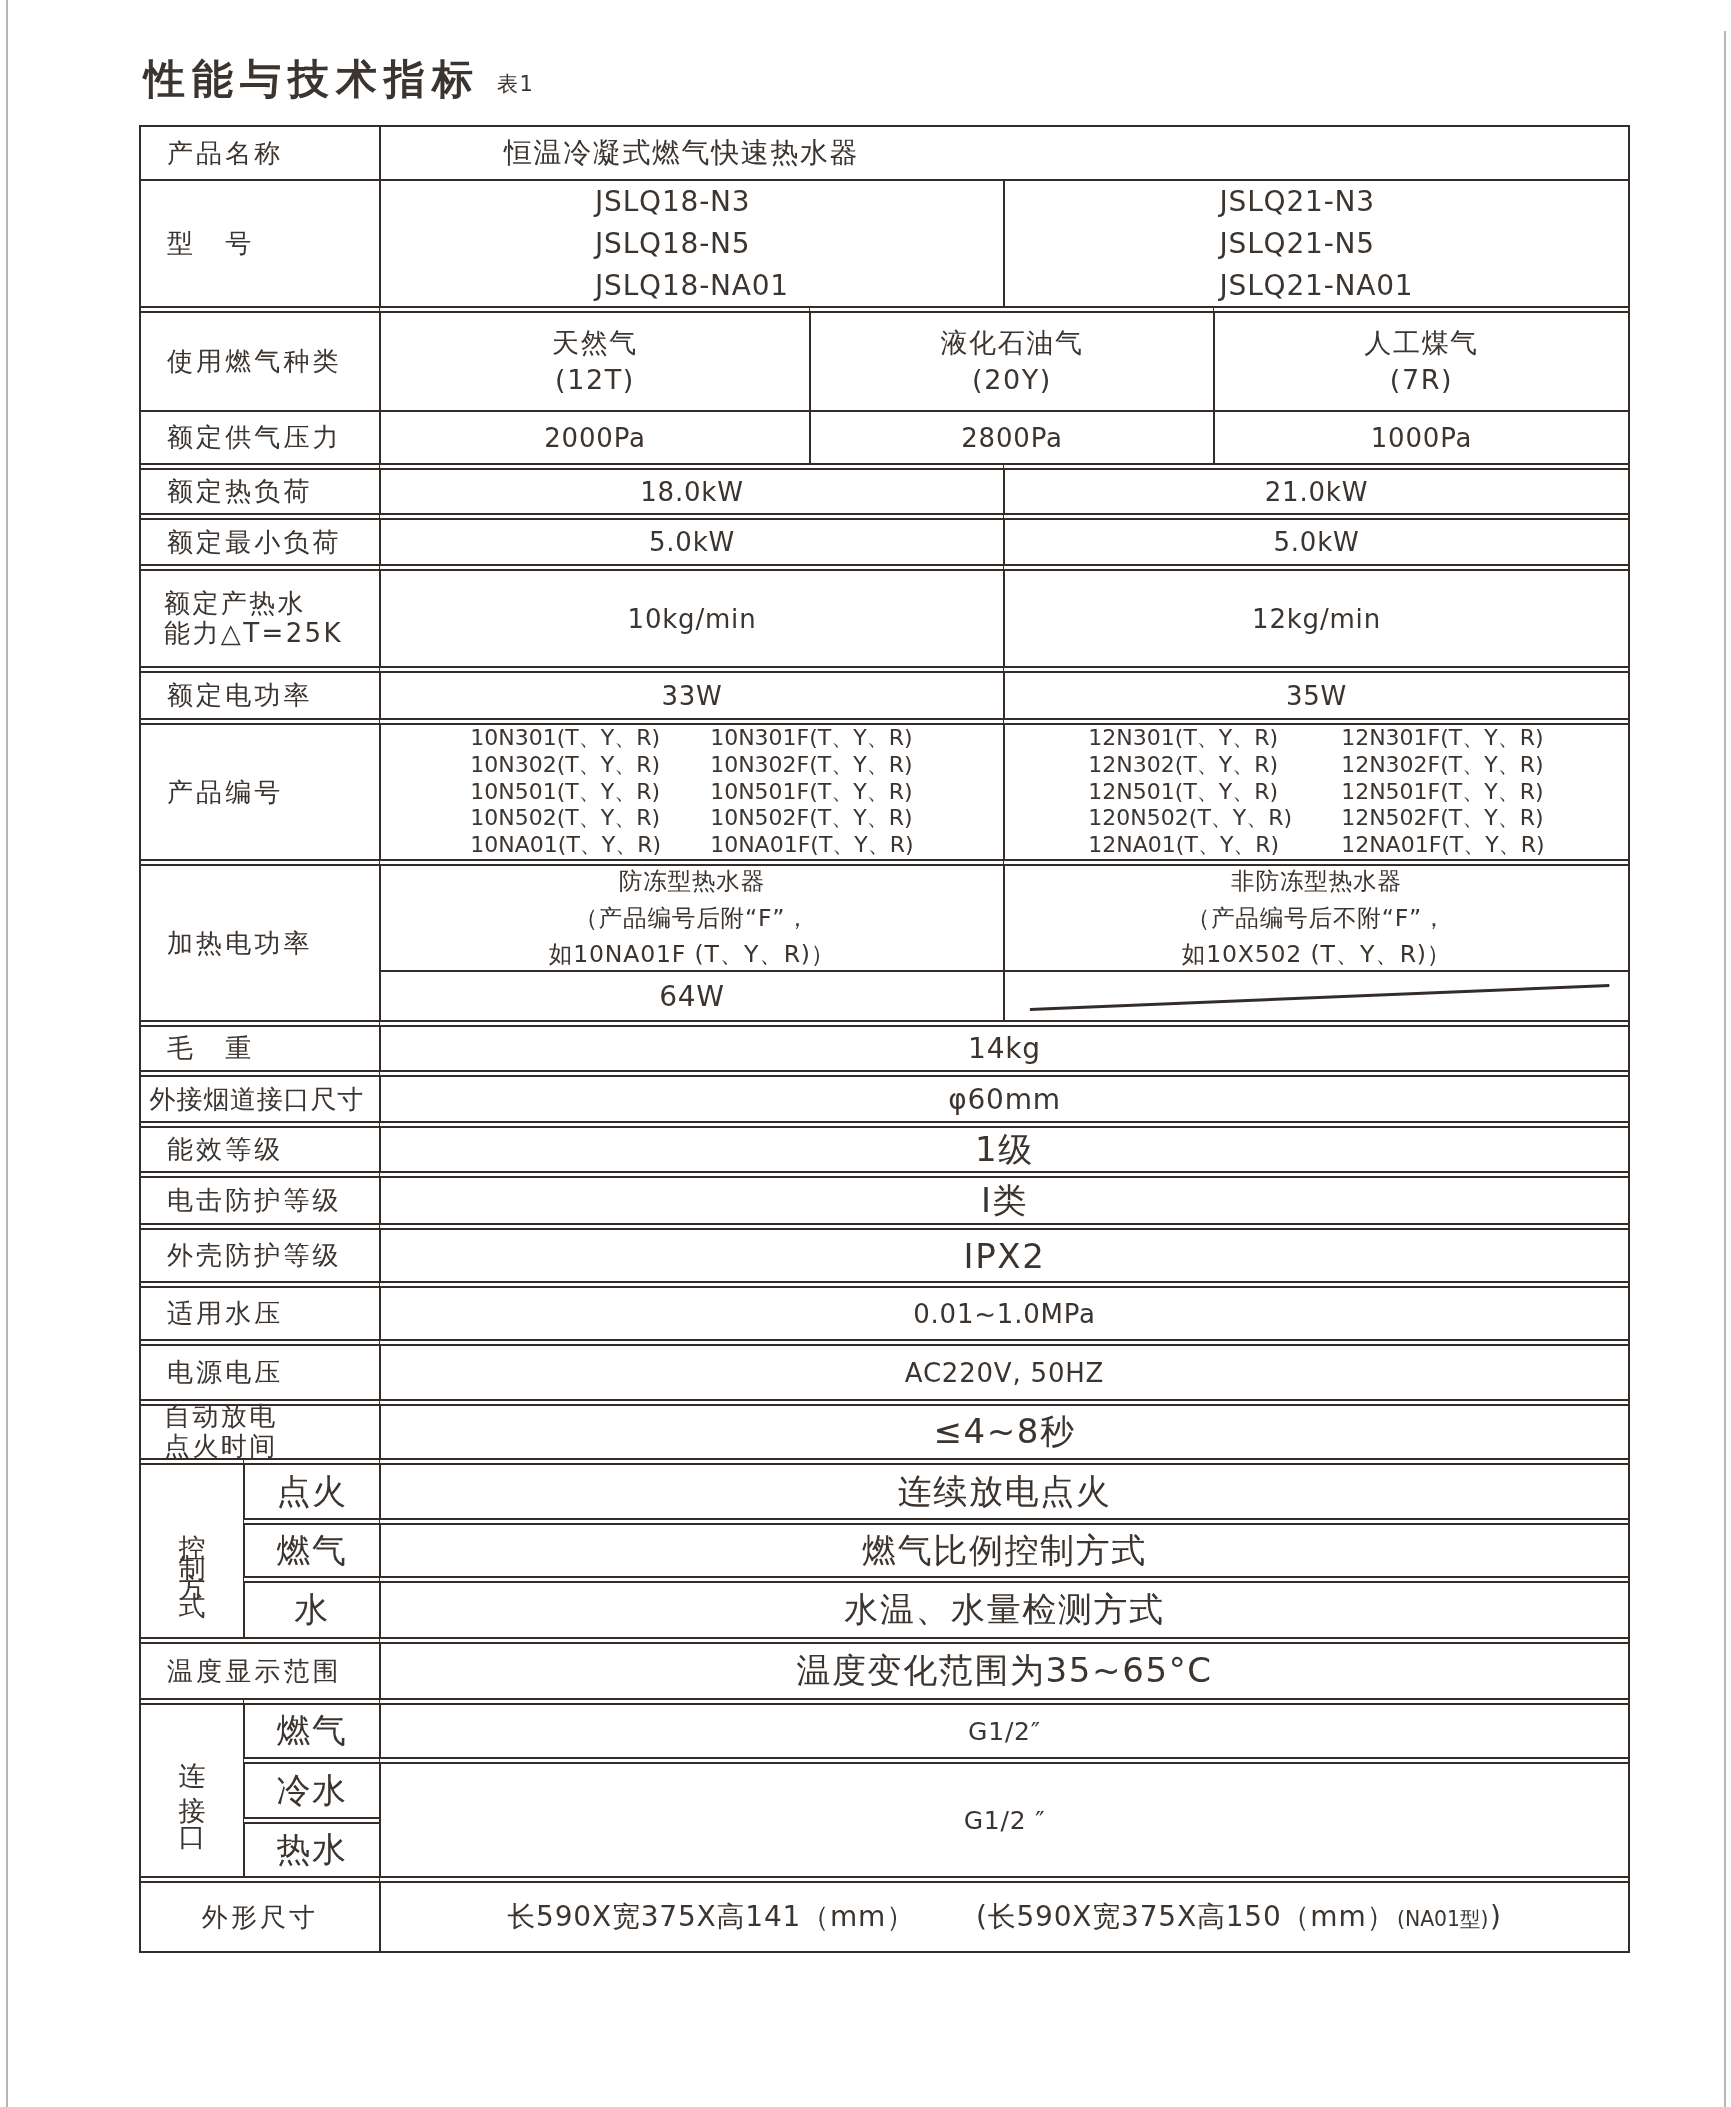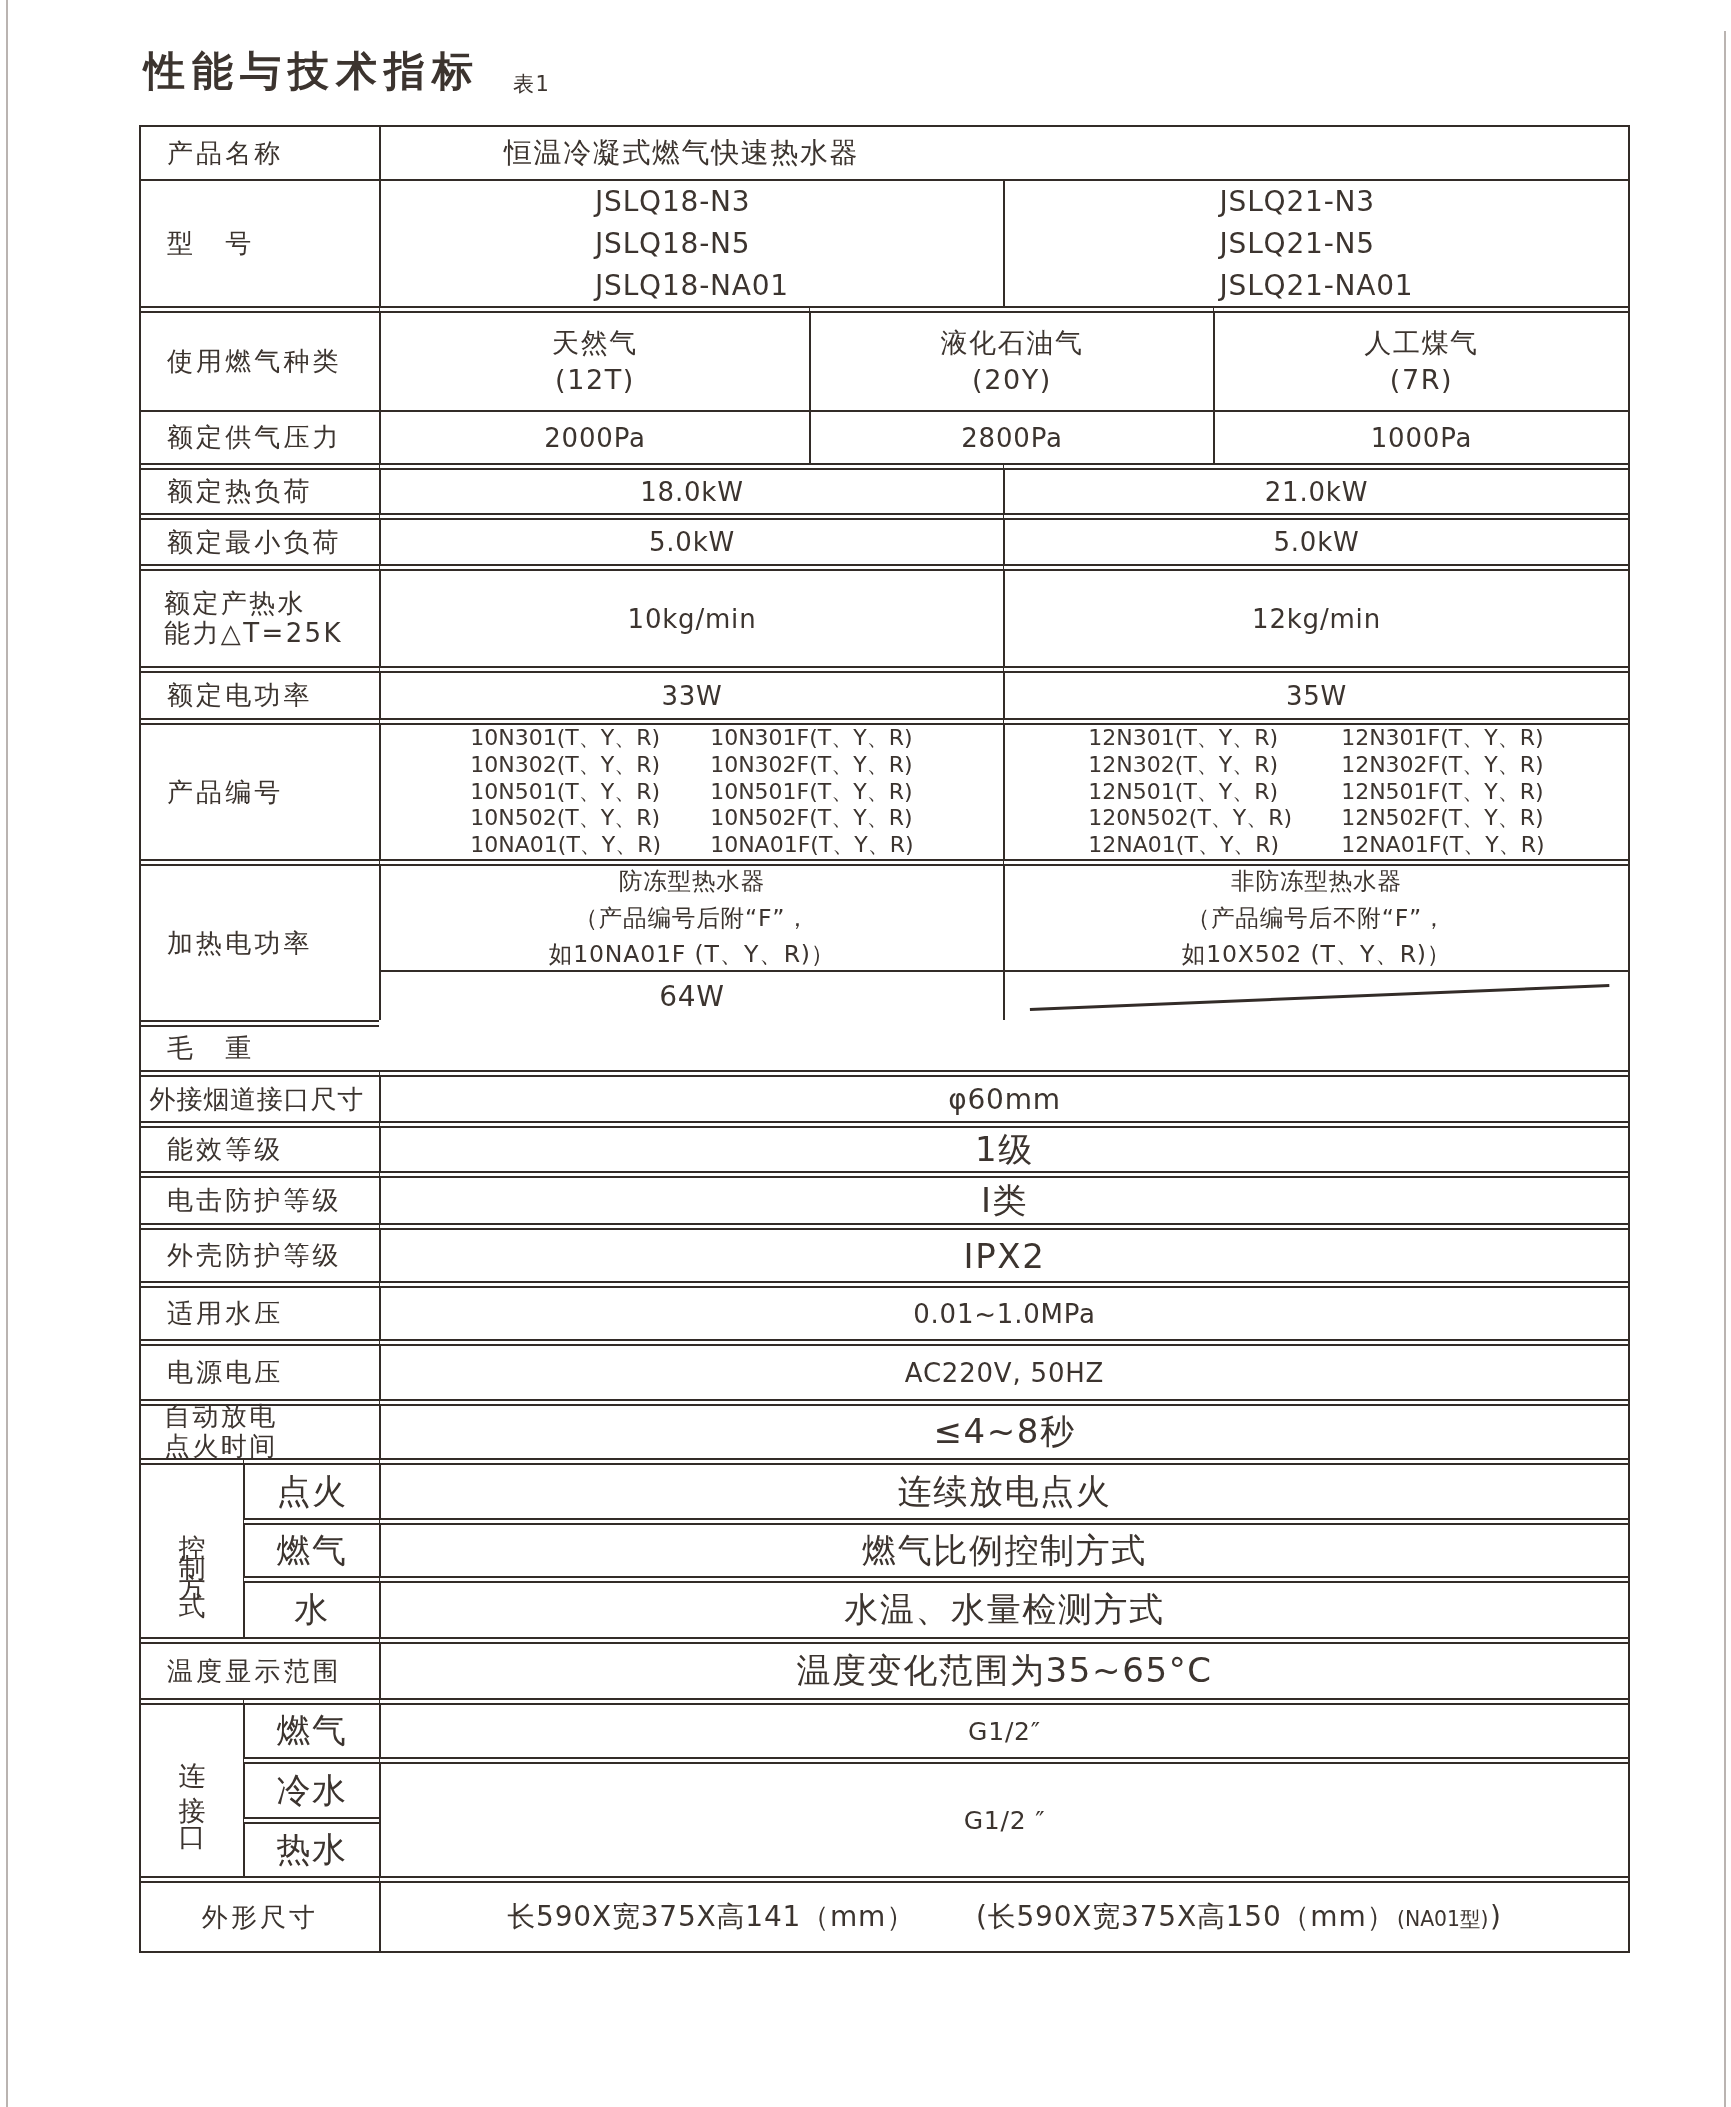--- a/index.html
+++ b/index.html
@@ -9,21 +9,21 @@
   }
   html,body{margin:0;padding:0;}
   body{
     width:1732px;height:2108px;position:relative;background:#ffffff;
     font-family:"DejaVu Sans","Liberation Sans",sans-serif;color:var(--tc);
     overflow:hidden;
   }
   .frame-left{position:absolute;left:6.3px;top:0;height:2108px;width:0;border-left:2.4px solid var(--frame);}
   .frame-right{position:absolute;left:1724px;top:31px;height:2077px;width:0;border-left:2.4px solid var(--frame);}
 
-  .title-wrap{position:absolute;left:144px;top:38px;display:flex;align-items:center;gap:33px;}
+  .title-wrap{position:absolute;left:144px;top:38px;display:flex;align-items:flex-end;gap:17px;}
   .title{font-size:41px;font-weight:600;letter-spacing:7px;line-height:1.2;}
   .title-ref{font-size:21px;letter-spacing:1.6px;padding-bottom:6.3px;font-weight:400;margin-top:32px;}
 
   .spec-table{
     position:absolute;left:139px;top:125px;
     display:grid;background:#fff;
     grid-template-columns:102px 136px 430px 194px 210px 415px;
     grid-template-rows:52px 127px 104px 53px 50px 51px 102px 52px 141px 111px 50px 50px 51px 50px 52px 58px 58px 60px 59px 60px 58px 61px 61px 59px 60px 59px 75px;
     border:2.4px solid var(--bc);
   }
@@ -148,20 +148,21 @@
 （产品编号后不附“F”，
 如10X502 (T、Y、R)）</div>
   <div class="cell bt bl" style="grid-area:11/3/12/5">64W</div>
   <div class="cell bt bl" style="grid-area:11/5/12/7">
     <svg class="diag-svg" viewBox="0 0 100 100" preserveAspectRatio="none">
       <line x1="4" y1="78" x2="97" y2="28" stroke="#332c28" stroke-width="3" vector-effect="non-scaling-stroke"></line>
     </svg>
   </div>
 
   <div class="cell lab btd" style="grid-area:12/1/13/3">毛　重</div>
+  <div class="cell btd bl" style="grid-area:12/3/13/7">14kg</div>
 
   <div class="cell lab lab-tight btd" style="grid-area:13/1/14/3">外接烟道接口尺寸</div>
   <div class="cell btd bl" style="grid-area:13/3/14/7">φ60mm</div>
 
   <div class="cell lab btd" style="grid-area:14/1/15/3">能效等级</div>
   <div class="cell btd bl cn" style="grid-area:14/3/15/7">1级</div>
 
   <div class="cell lab btd" style="grid-area:15/1/16/3">电击防护等级</div>
   <div class="cell btd bl cn" style="grid-area:15/3/16/7">Ⅰ类</div>
 

